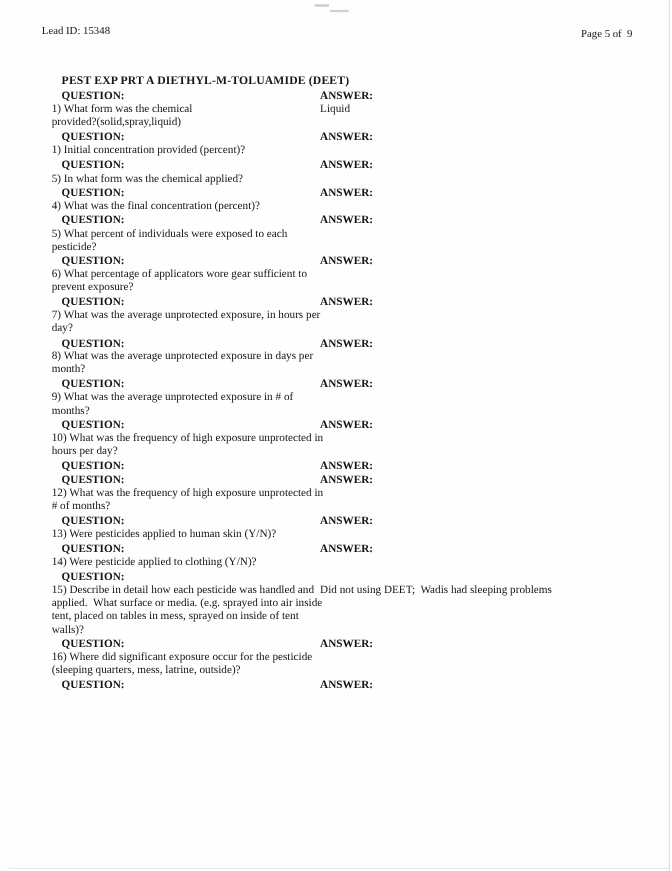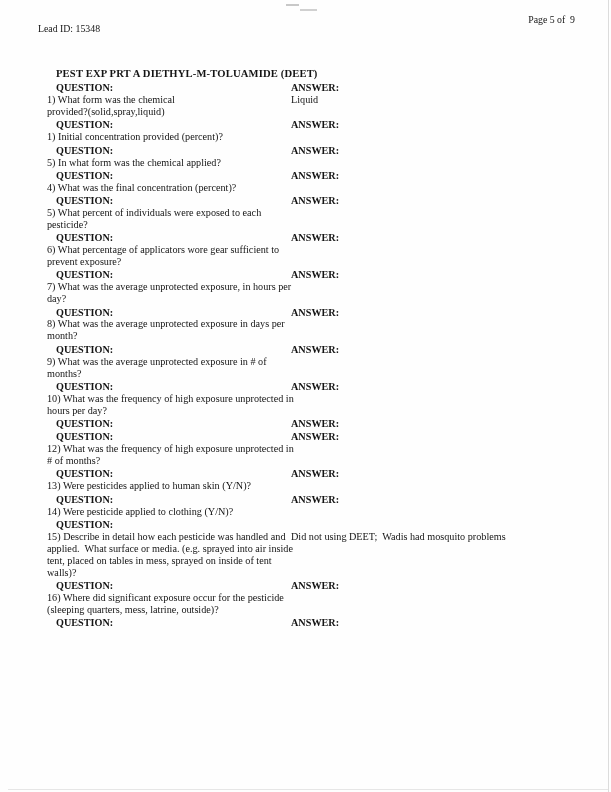--- a/index.html
+++ b/index.html
@@ -10,21 +10,21 @@
     font-family:"Liberation Serif", serif;
     color:#141414;
     overflow:hidden;
   }
   .edge-right{position:absolute;right:2px;top:0;width:1px;height:792px;background:#dcdcdc;}
   .edge-bottom{position:absolute;left:8px;right:3px;bottom:2px;height:1px;background:#e6e6e6;}
   .artifact{position:absolute;background:#9a9a9a;}
   .artifact-1{left:286px;top:4px;width:13px;height:2px;opacity:.55;}
   .artifact-2{left:300px;top:9px;width:17px;height:2px;opacity:.45;}
   .header-left{position:absolute;left:38px;top:23px;font-size:9.8px;white-space:pre;}
-  .header-right{position:absolute;right:36px;top:14px;font-size:9.8px;white-space:pre;}
+  .header-right{position:absolute;right:36px;top:26px;font-size:9.8px;white-space:pre;}
   .doc-title{position:absolute;left:56px;top:68px;font-size:10.6px;font-weight:700;letter-spacing:.15px;white-space:pre;}
   .qa-list{
     position:absolute;left:47px;top:81px;width:556px;
     font-size:10.2px;line-height:11.95px;
   }
   .qa-block{margin-top:1.3px;}
   .row{display:grid;grid-template-columns:244px 1fr;}
   .q-label{font-weight:700;padding-left:9px;white-space:pre;}
   .a-label{font-weight:700;white-space:pre;}
   .q-text{white-space:pre;}
@@ -206,21 +206,21 @@
   <div class="qa-block">
     <div class="row">
       <div class="q-label">QUESTION:</div>
       <div class="a-label"></div>
     </div>
     <div class="row">
       <div class="q-text">15) Describe in detail how each pesticide was handled and
 applied.  What surface or media. (e.g. sprayed into air inside
 tent, placed on tables in mess, sprayed on inside of tent
 walls)?</div>
-      <div class="a-text">Did not using DEET;  Wadis had mosquito problems</div>
+      <div class="a-text">Did not using DEET;  Wadis had sleeping problems</div>
     </div>
   </div>
 
   <div class="qa-block">
     <div class="row">
       <div class="q-label">QUESTION:</div>
       <div class="a-label">ANSWER:</div>
     </div>
     <div class="row">
       <div class="q-text">16) Where did significant exposure occur for the pesticide

